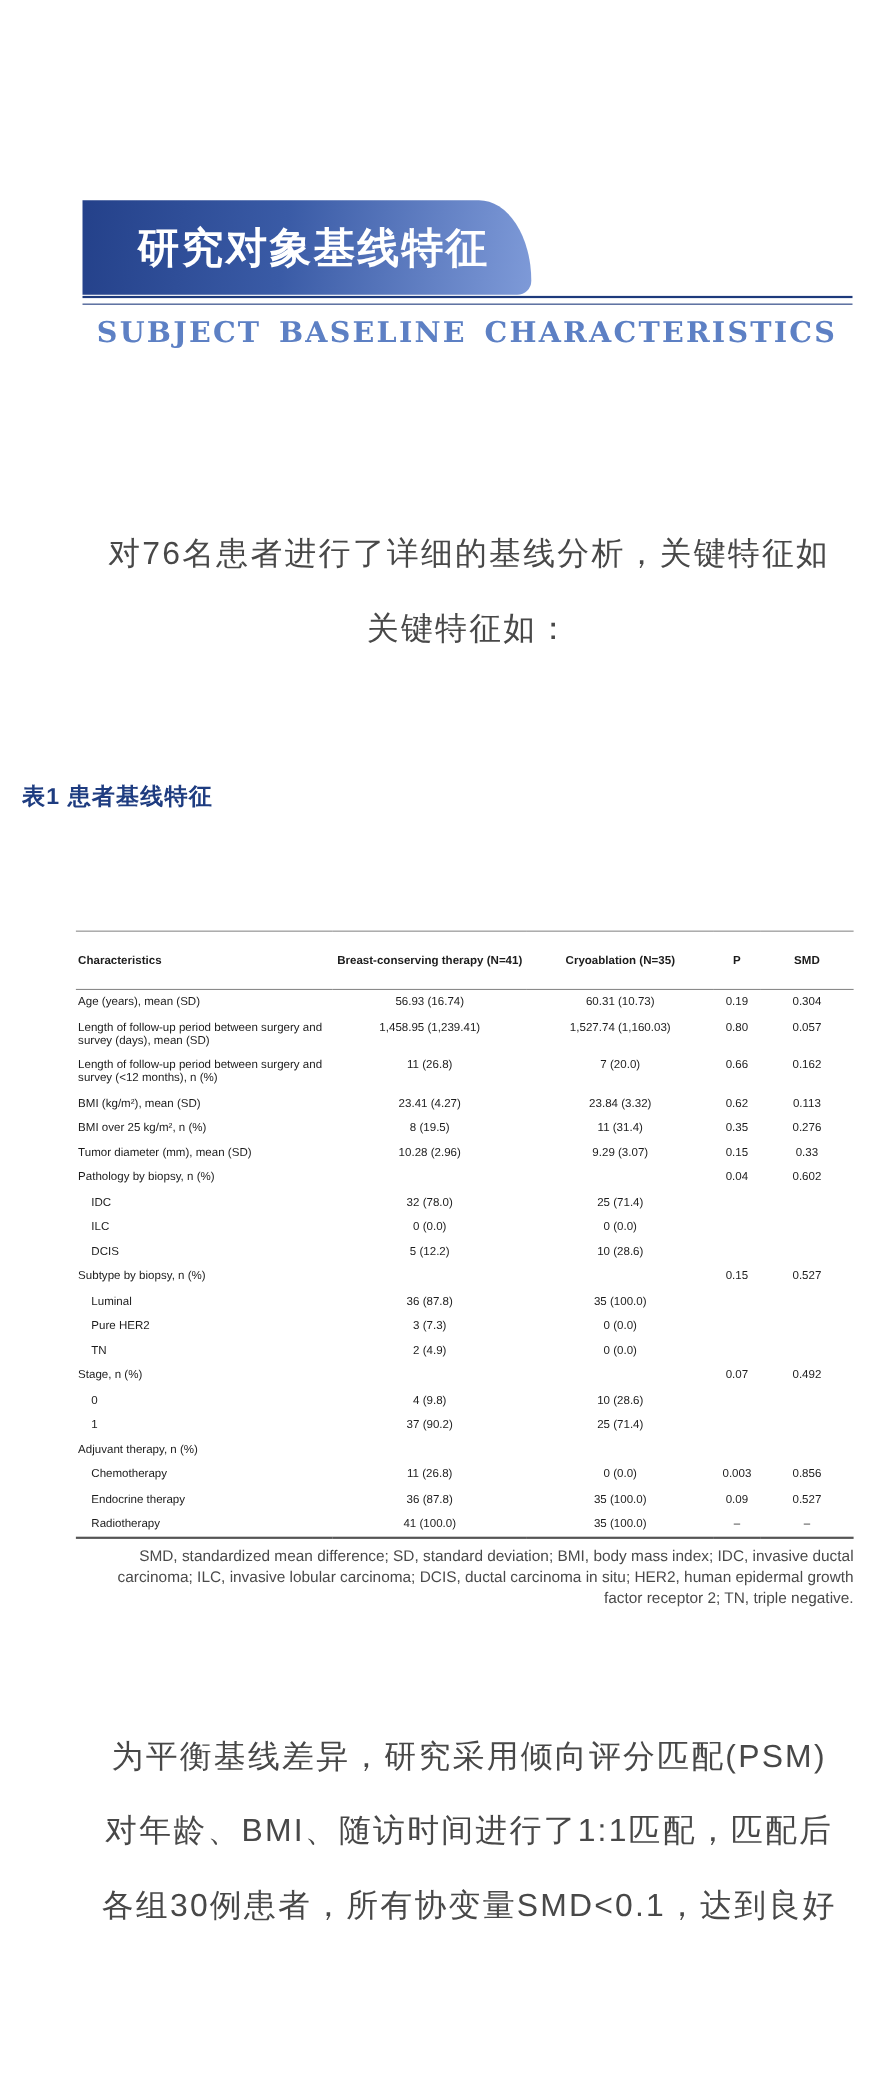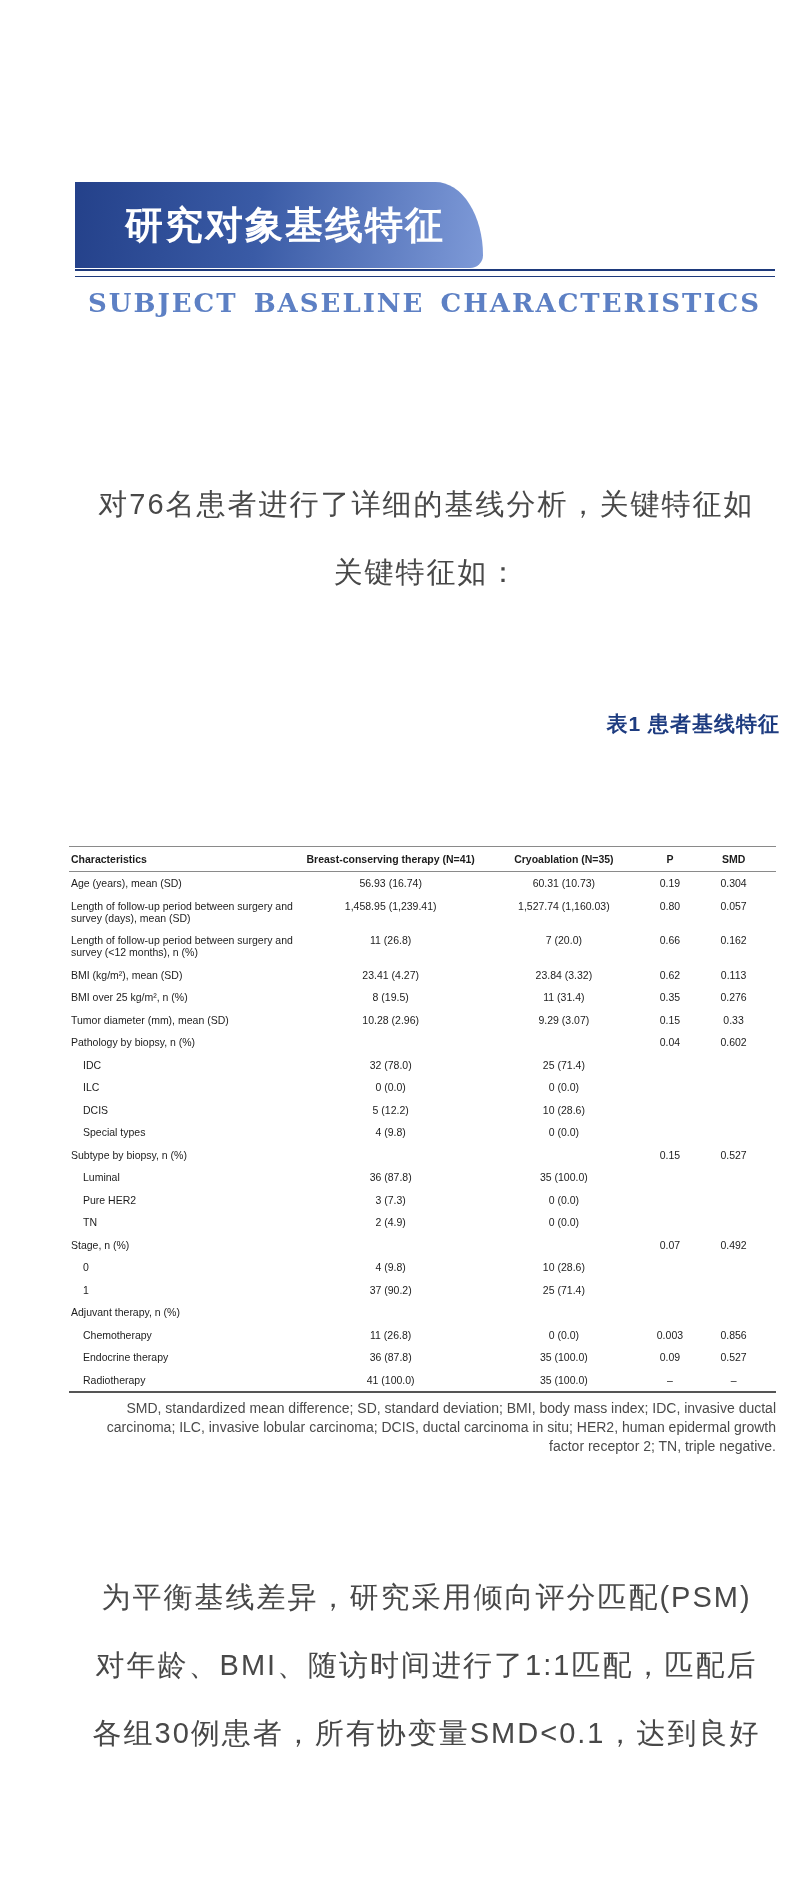--- a/index.html
+++ b/index.html
@@ -88,21 +88,21 @@
     text-align: center;
   }
   .para-intro   { top: 470px; }
   .para-closing { top: 1563px; }
 
   
   .table-caption {
     position: absolute;
     top: 710px; left: 0;
     width: 100%;
-    text-align: right;
+    text-align: left;
     color: #1e3c80;
     font-weight: 700;
     font-size: 21px;
     letter-spacing: 1px;
   }
 
   
   .table-wrap {
     position: absolute;
     top: 846px;
@@ -113,21 +113,21 @@
     width: 100%;
     border-collapse: collapse;
     table-layout: fixed;
     font-size: 10.5px;
     color: #1c1c1c;
     border-top: 1px solid #8a8a8a;
     border-bottom: 2px solid #555555;
   }
   table.baseline th {
     font-weight: 700;
-    padding: 6px 2px;
+    padding: 20px 2px;
     border-bottom: 1px solid #8a8a8a;
     line-height: 12px;
   }
   table.baseline td {
     padding: 5px 2px 5.5px 2px;
     line-height: 12px;
     vertical-align: top;
   }
   table.baseline th.c-label, table.baseline td.c-label { text-align: left; }
   table.baseline th.c-num,   table.baseline td.c-num   { text-align: center; }
@@ -248,27 +248,20 @@
             <td class="c-num"></td>
           </tr>
           <tr>
             <td class="c-label indent">DCIS</td>
             <td class="c-num">5 (12.2)</td>
             <td class="c-num">10 (28.6)</td>
             <td class="c-num"></td>
             <td class="c-num"></td>
           </tr>
           <tr>
-            <td class="c-label indent">Special types</td>
-            <td class="c-num">4 (9.8)</td>
-            <td class="c-num">0 (0.0)</td>
-            <td class="c-num"></td>
-            <td class="c-num"></td>
-          </tr>
-          <tr>
             <td class="c-label">Subtype by biopsy, n (%)</td>
             <td class="c-num"></td>
             <td class="c-num"></td>
             <td class="c-num">0.15</td>
             <td class="c-num">0.527</td>
           </tr>
           <tr>
             <td class="c-label indent">Luminal</td>
             <td class="c-num">36 (87.8)</td>
             <td class="c-num">35 (100.0)</td>

